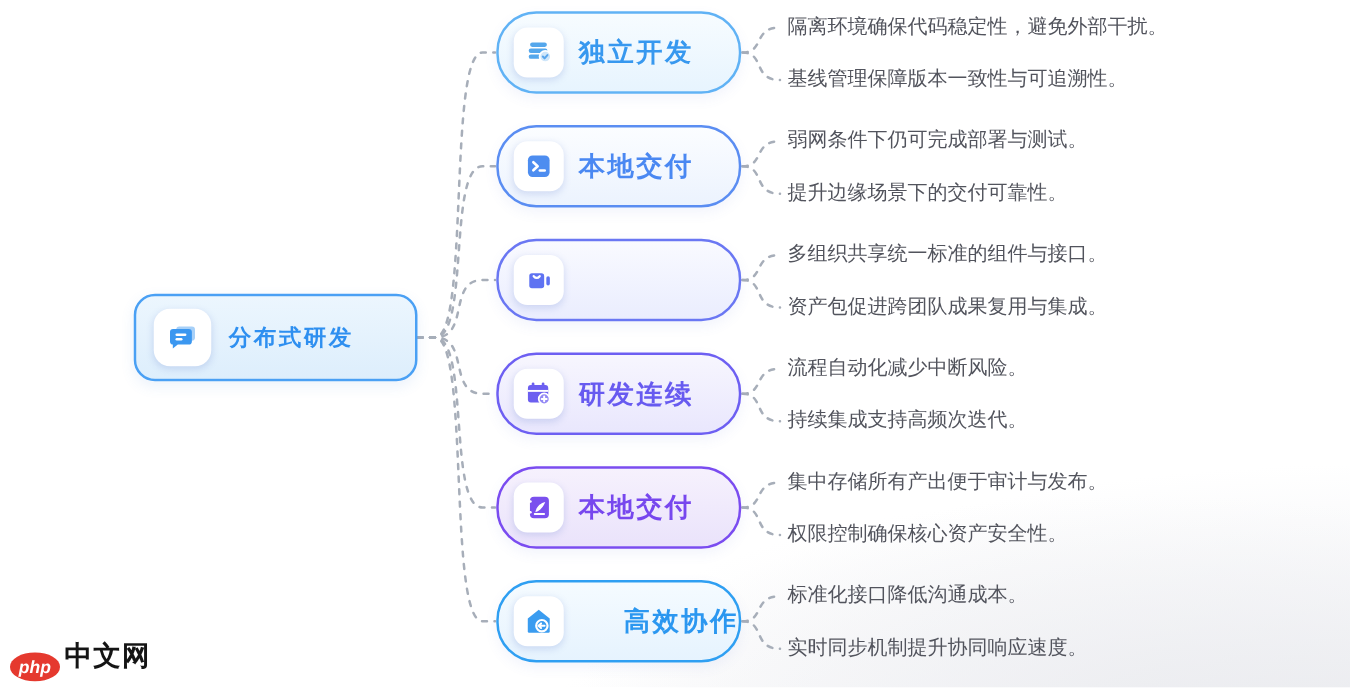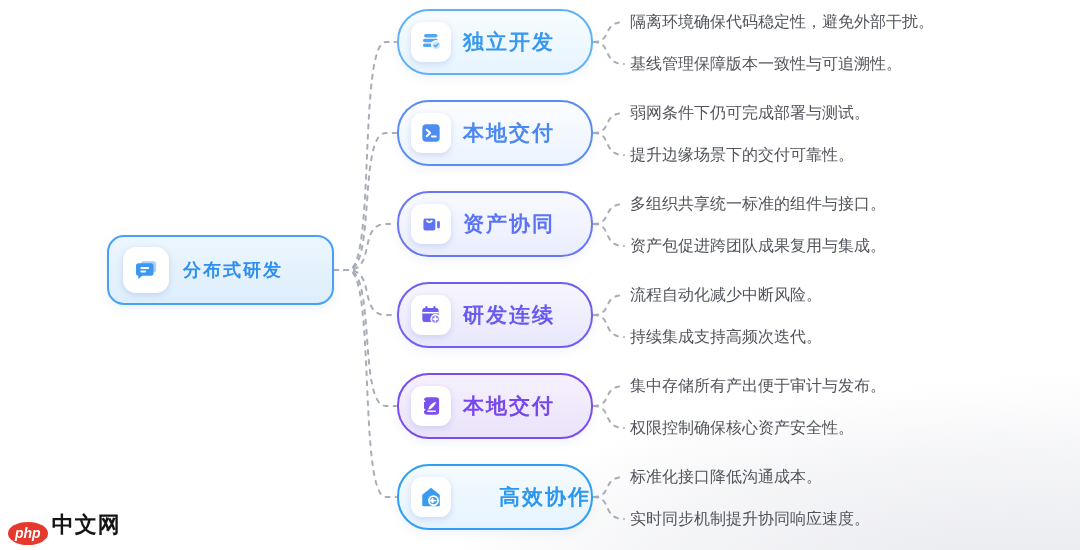--- a/index.html
+++ b/index.html
@@ -121,21 +121,20 @@
 <div class="leaf" style="top:144px">提升边缘场景下的交付可靠性。</div>
 
 <div class="node branch-node" style="top: 191px; --bd: #6a77f3; --tx: #5c74f4; --bg1: #f9faff; --bg2: #eaedfe; --gl: #5f73f2;">
   <span class="chip">
     <svg viewBox="0 0 24 24" width="26" height="26">
       <path d="M5 9a2 2 0 0 1 2-2h7a2 2 0 0 1 2 2v7a2 2 0 0 1-2 2H7a2 2 0 0 1-2-2z" fill="currentColor"></path>
       <path d="M8.3 9.2q2.2 2.6 4.4 0" stroke="#fff" stroke-width="1.7" fill="none" stroke-linecap="round"></path>
       <rect x="17.6" y="9.3" width="2.6" height="6.8" rx="1.3" fill="currentColor"></rect>
     </svg>
   </span>
-  <span class="branch-title">资产协同</span>
 </div>
 <div class="leaf" style="top:193px">多组织共享统一标准的组件与接口。</div>
 <div class="leaf" style="top:235px">资产包促进跨团队成果复用与集成。</div>
 
 <div class="node branch-node" style="top: 282px; --bd: #6d5ff2; --tx: #675af0; --bg1: #f7f6fe; --bg2: #e9e7fd; --gl: #6c5ff0;">
   <span class="chip">
     <svg viewBox="0 0 24 24" width="26" height="26">
       <rect x="4" y="5.5" width="15" height="13" rx="2.2" fill="currentColor"></rect>
       <rect x="6.8" y="3.6" width="2" height="3.4" rx="1" fill="currentColor"></rect>
       <rect x="14.2" y="3.6" width="2" height="3.4" rx="1" fill="currentColor"></rect>

